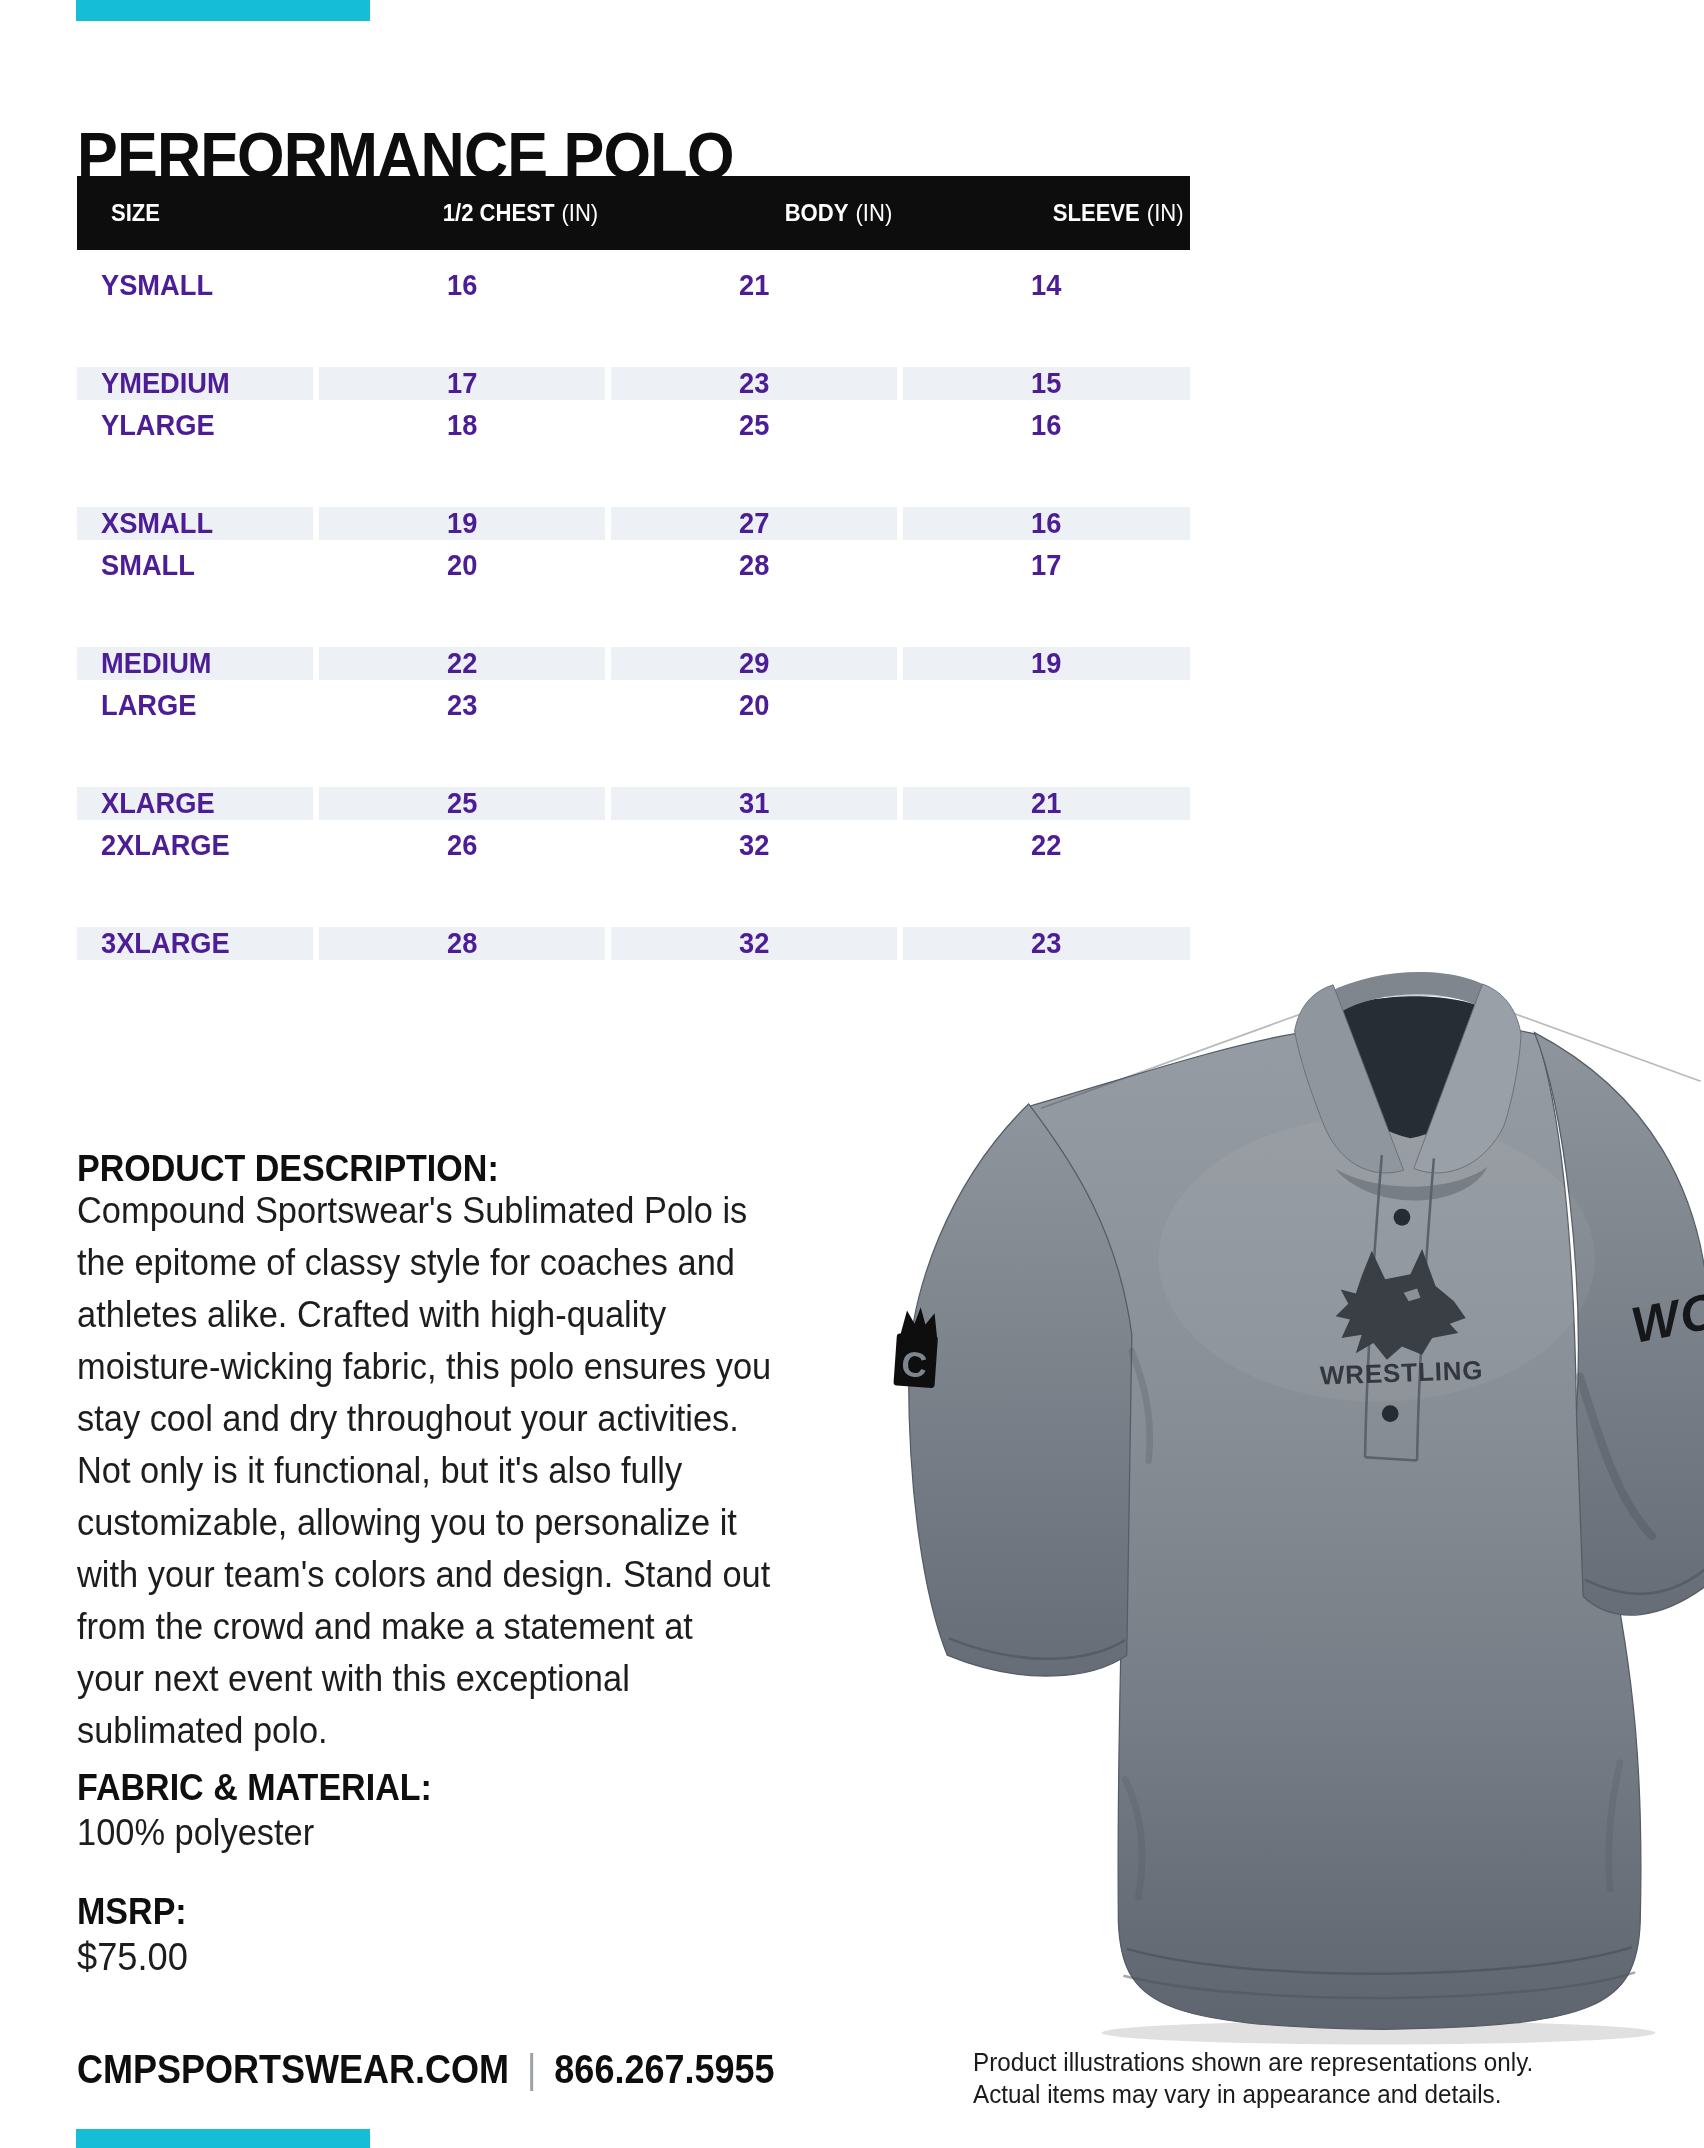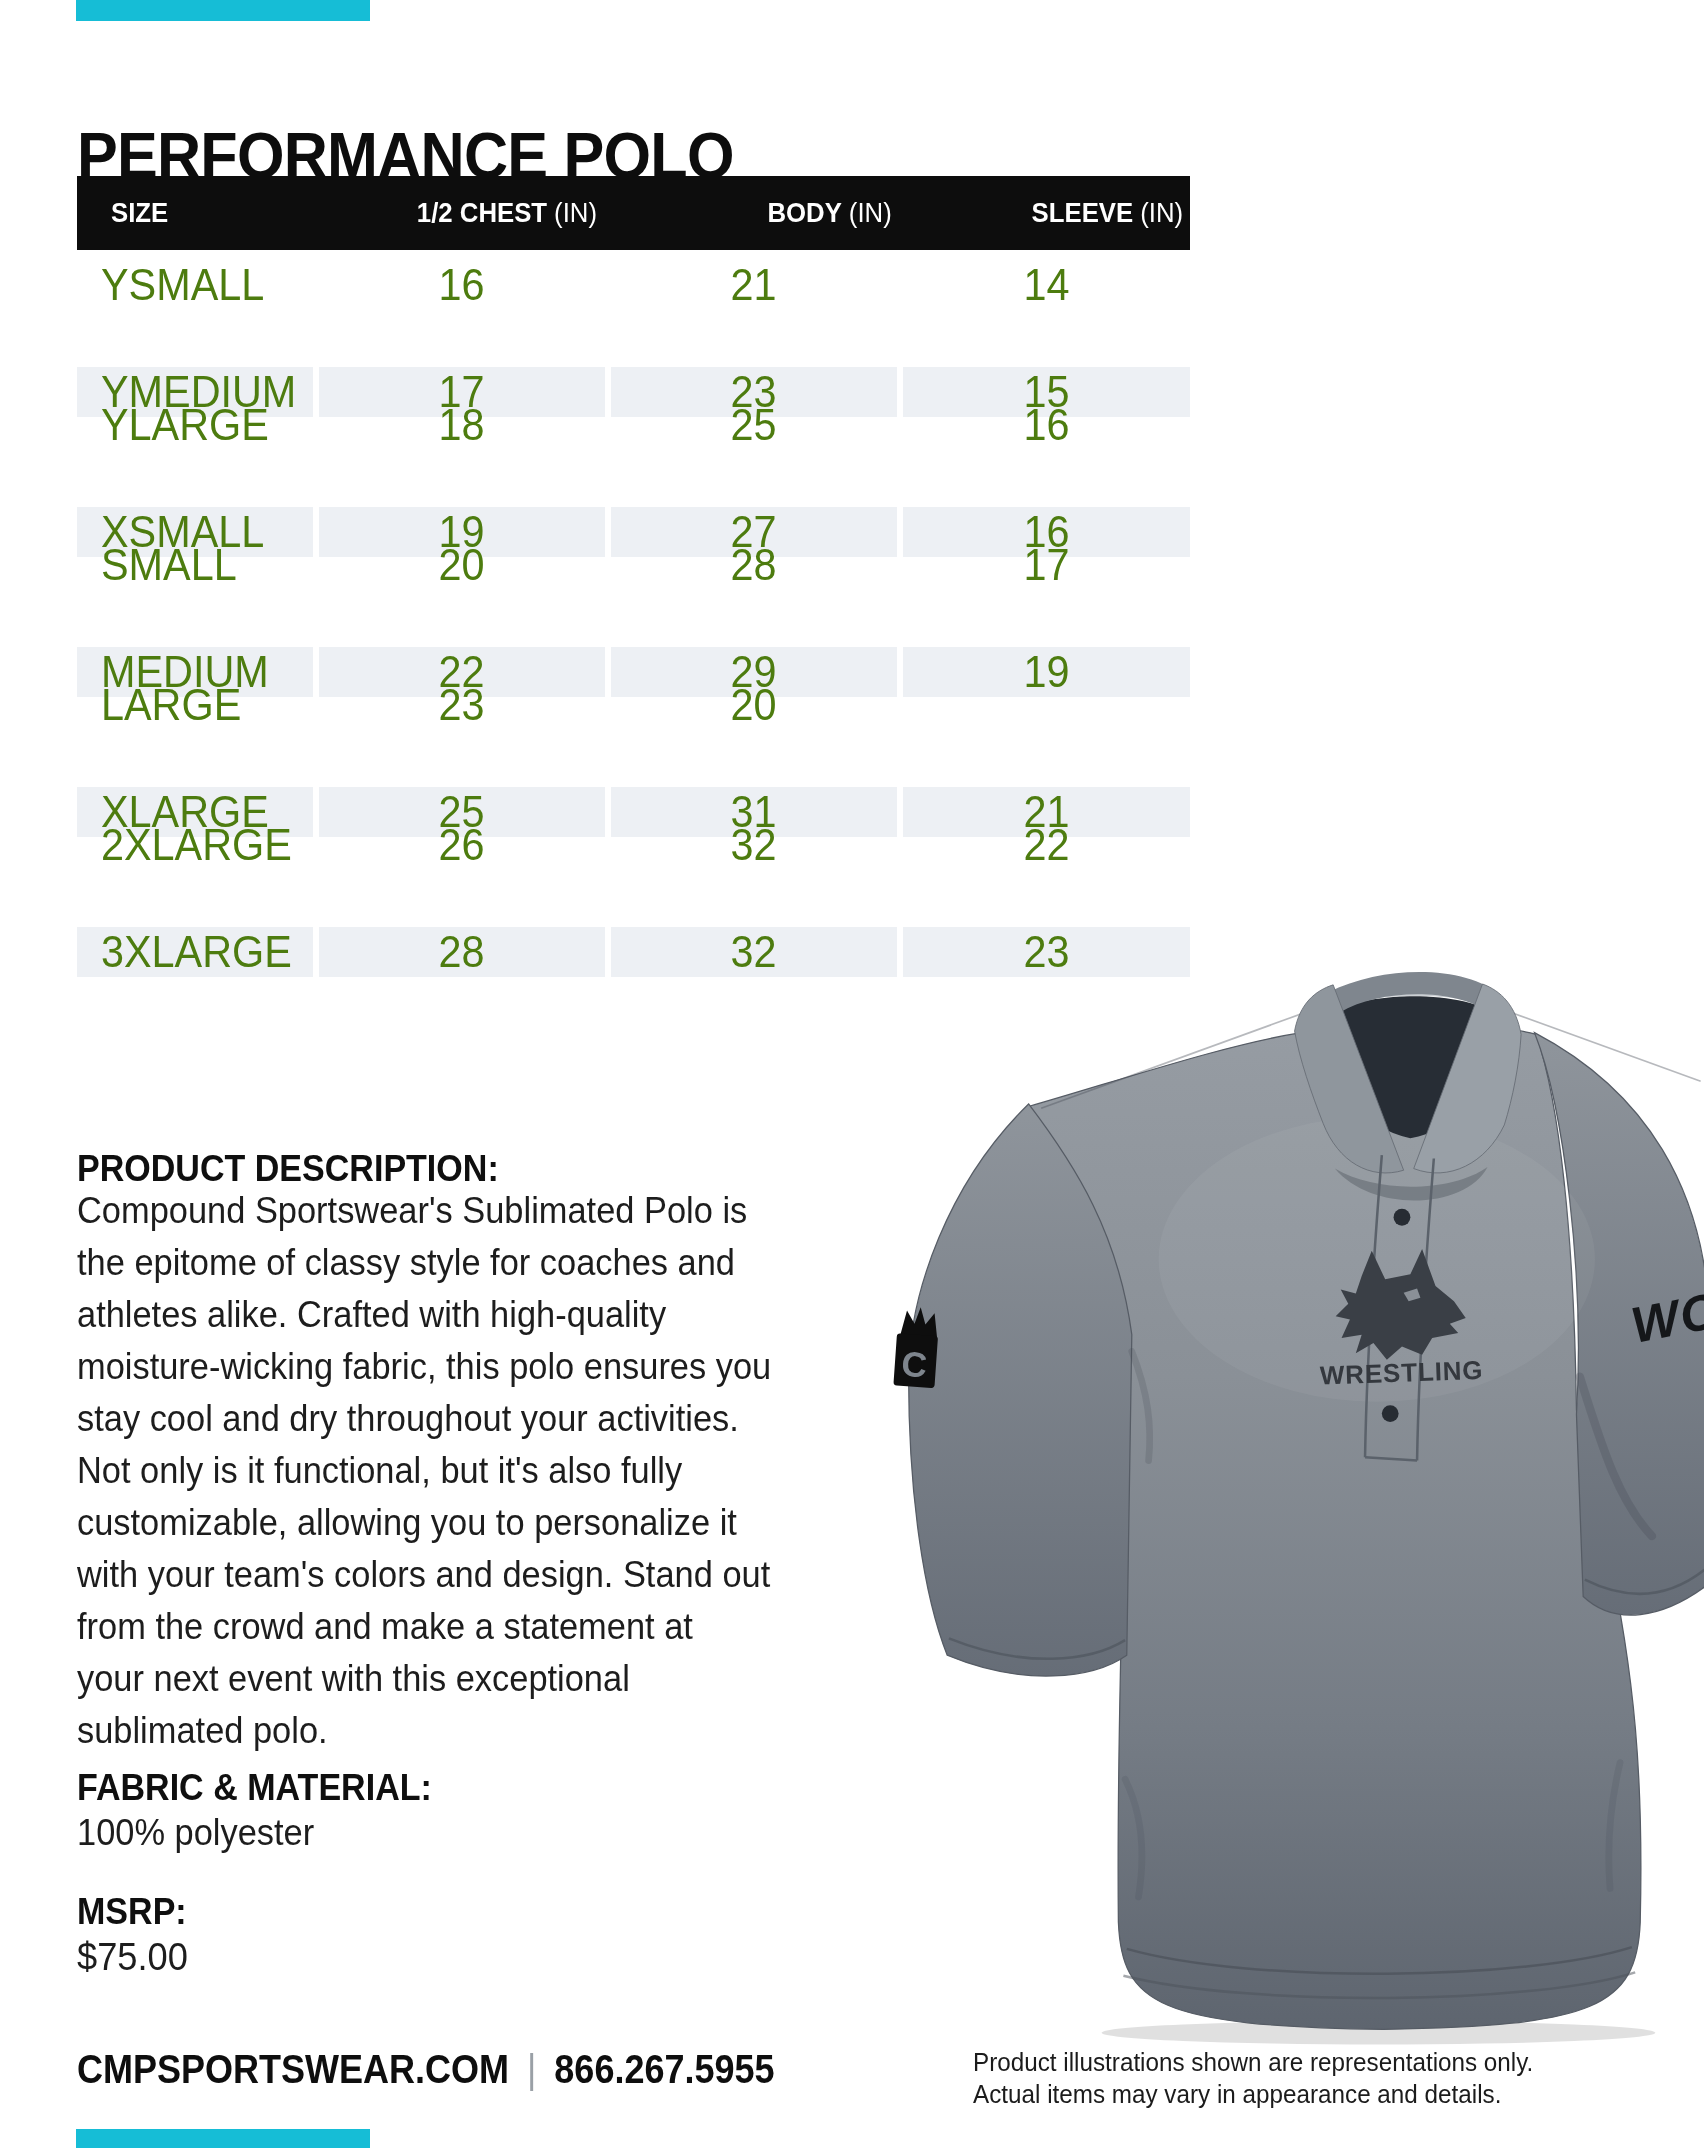--- a/index.html
+++ b/index.html
@@ -14,30 +14,30 @@
   .page-title{
     position:absolute;left:77px;top:74px;font-size:65px;font-weight:800;
     letter-spacing:-0.8px;white-space:nowrap;transform:scaleX(.94);transform-origin:left top;color:#0d0d0d;
   }
 
   
   .size-table{position:absolute;left:77px;top:176px;width:1113px;}
   .thead{
     display:grid;grid-template-columns:236px 286px 286px 287px;column-gap:5.9px;
     background:#0d0d0d;height:74px;align-items:center;color:#fff;
-    font-size:28px;font-weight:700;
+    font-size:24px;font-weight:700;
   }
   .th{text-align:right;white-space:nowrap;}
   .th .cond-c{display:inline-block;transform:scaleX(.92);}
   .th.size-col{text-align:left;padding-left:34px;}
   .th.size-col .cond-l{display:inline-block;transform:scaleX(.92);transform-origin:left center;}
   .th .unit{font-weight:400;margin-left:7.6px;}
   .trow{
     display:grid;grid-template-columns:236px 286px 286px 287px;column-gap:5.9px;
-    height:70px;font-size:44px;font-weight:400;color:#4d7c0f;
+    height:70px;font-size:29px;font-weight:700;color:#4c1d95;
   }
   .trow > div{display:flex;align-items:center;justify-content:center;}
   .trow > .size-cell{justify-content:flex-start;padding-left:23.5px;box-sizing:border-box;}
   .trow.shaded > div{background:#edf0f4;margin-top:47px;}
   .trow span{display:inline-block;transform:scaleX(.94);}
   .trow .size-cell span{transform-origin:left center;}
 
   
   .sec-heading{
     position:absolute;left:77px;font-size:37px;font-weight:800;color:#0f0f0f;

